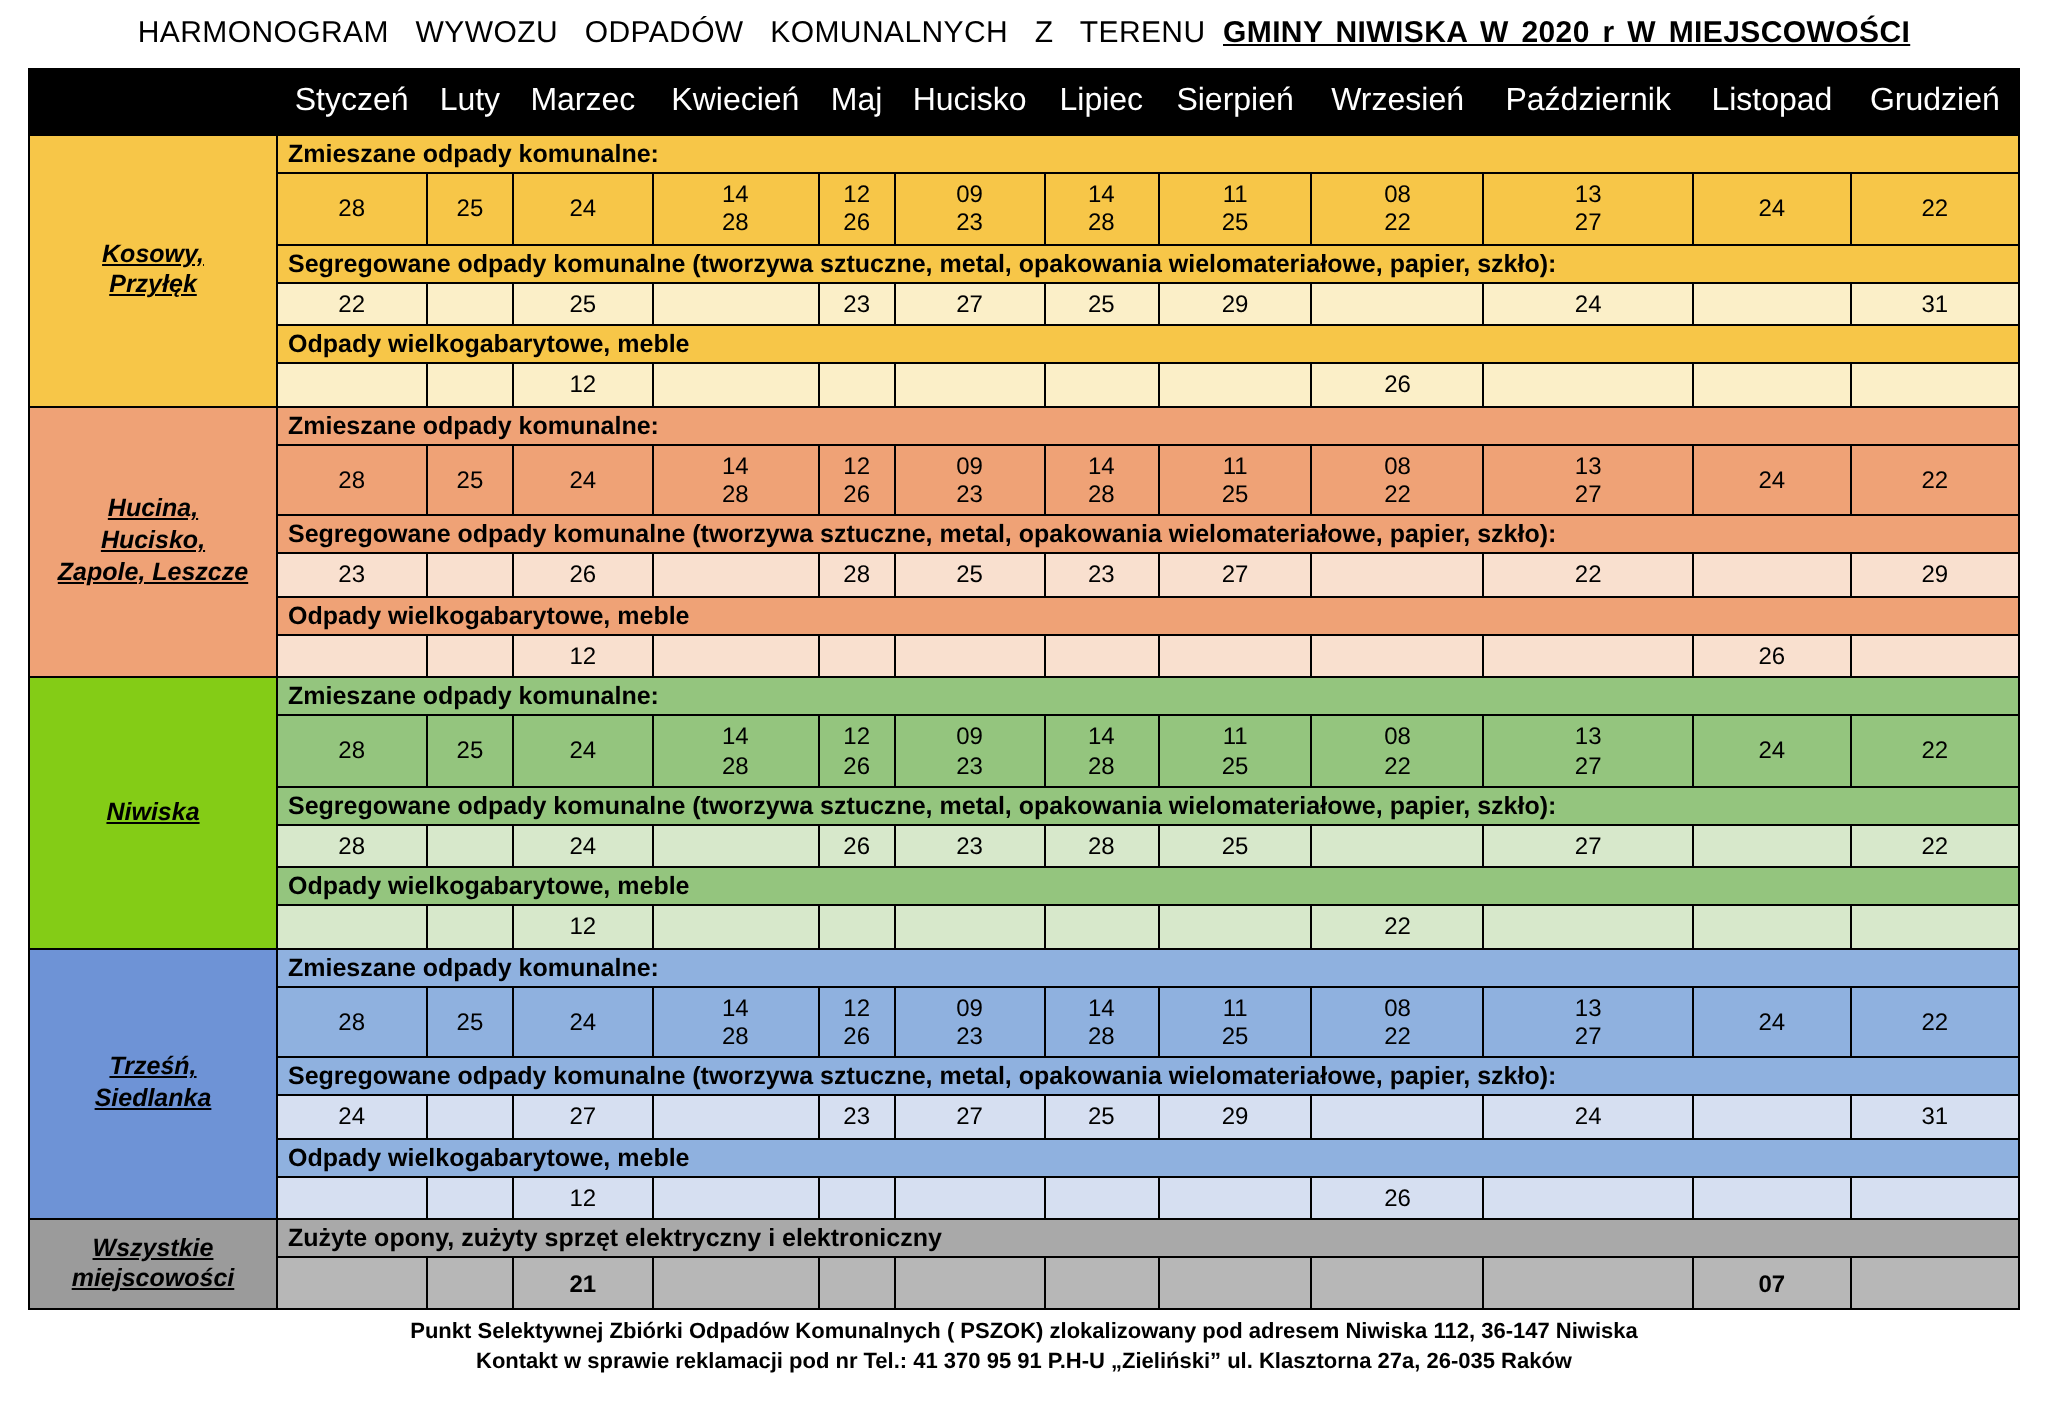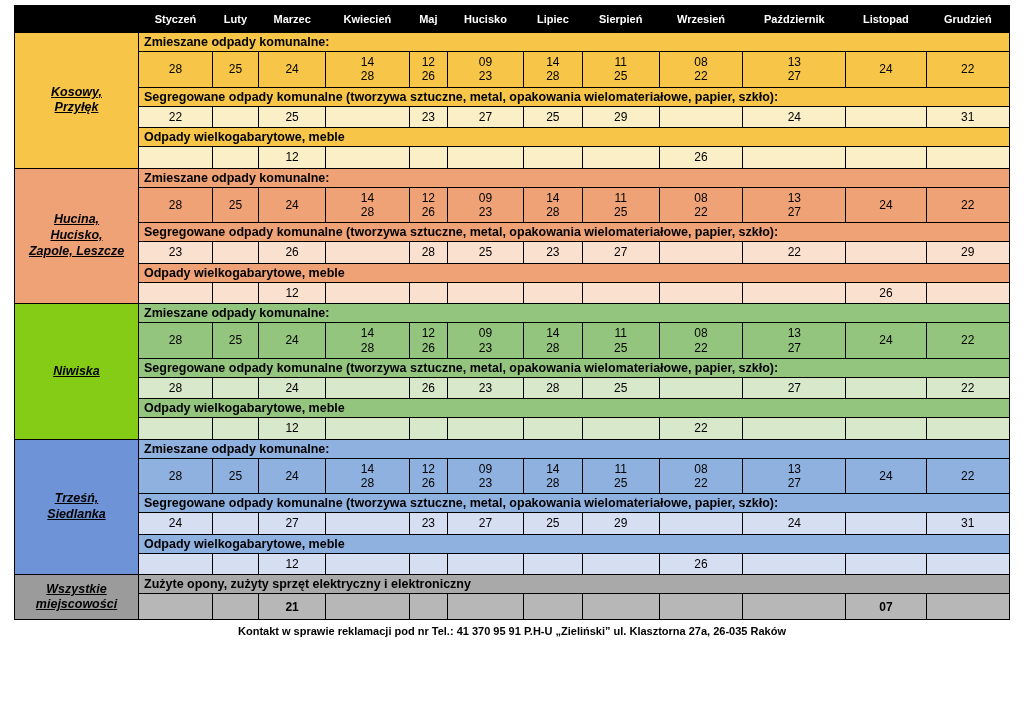--- a/index.html
+++ b/index.html
@@ -24,22 +24,22 @@
 
   table.schedule {
     border-collapse: collapse;
     width: 100%;
   }
   table.schedule th, table.schedule td { border: 1px solid #000; }
 
   thead th {
     background: #000;
     color: #fff;
-    font-size: 11px;
-    font-weight: bold;
+    font-size: 16px;
+    font-weight: normal;
     padding: 7px 3px;
     white-space: nowrap;
     text-align: center;
   }
   th.corner { width: 124px; }
 
   td.group-label {
     text-align: center;
     vertical-align: middle;
     font-weight: bold;
@@ -73,20 +73,21 @@
     font-weight: bold;
     font-size: 11px;
     line-height: 1.32;
   }
 </style>
 </head>
 <body>
 
 <div class="page">
 
+  <div class="title"><span class="t-normal">HARMONOGRAM WYWOZU ODPADÓW KOMUNALNYCH Z TERENU</span>&nbsp; <span class="t-bold">GMINY NIWISKA W  2020 r W MIEJSCOWOŚCI</span></div>
 
   <table class="schedule">
     <thead>
       <tr id="month-row">
         <th class="corner"></th>
       <th>Styczeń</th>
           <th>Luty</th>
           <th>Marzec</th>
           <th>Kwiecień</th>
           <th>Maj</th>
@@ -356,16 +357,17 @@
           <td class="val bold" style="background: rgb(183, 183, 183);"></td>
           <td class="val bold" style="background: rgb(183, 183, 183);"></td>
           <td class="val bold" style="background: rgb(183, 183, 183);"></td>
           <td class="val bold" style="background: rgb(183, 183, 183);">07</td>
           <td class="val bold" style="background: rgb(183, 183, 183);"></td>
         </tr>
       </tbody>
   </table>
 
   <div class="footer">
+    <div>Punkt Selektywnej Zbiórki Odpadów Komunalnych ( PSZOK) zlokalizowany pod adresem Niwiska 112, 36-147 Niwiska</div>
     <div>Kontakt w sprawie reklamacji pod nr Tel.: 41 370 95 91 P.H-U „Zieliński” ul. Klasztorna 27a, 26-035 Raków</div>
   </div>
 
 </div>
 
 </body></html>

